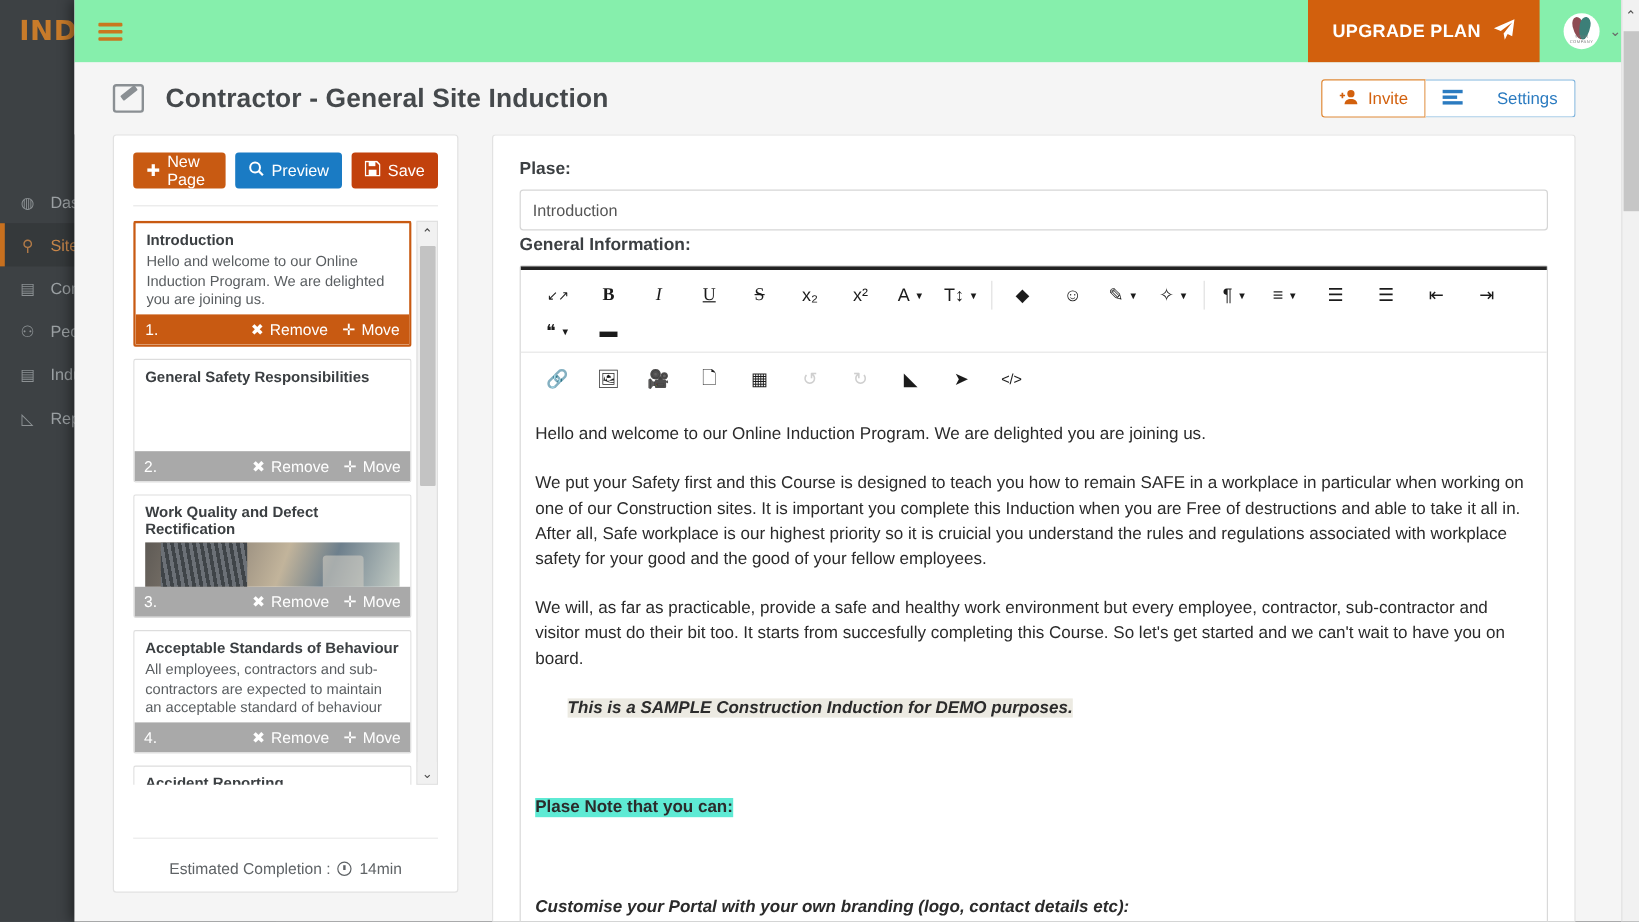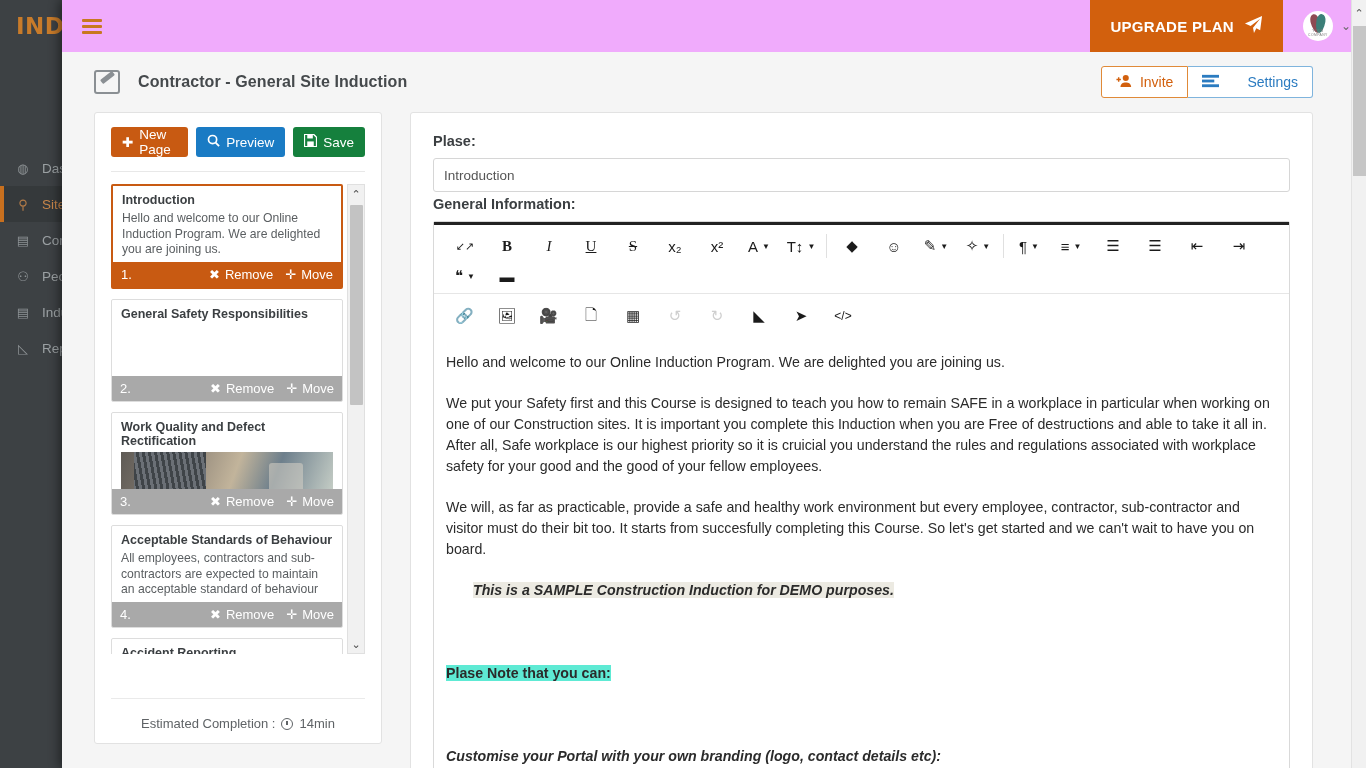--- a/index.html
+++ b/index.html
@@ -61,21 +61,21 @@
 
   
   #page {
     position: absolute; left: 62px; top: 0; width: 1304px; height: 768px;
     background: #f5f5f5; box-shadow: -3px 0 10px rgba(0,0,0,.45);
     overflow: hidden;
   }
 
   
   #topbar {
-    height: 52px; background: #f0abfc; display: flex; align-items: center;
+    height: 52px; background: #86efac; display: flex; align-items: center;
     position: relative;
   }
   #hamburger {
     margin-left: 20px; width: 20px; display: flex; flex-direction: column; gap: 3px; cursor: pointer;
   }
   #hamburger i { display: block; height: 3px; background: #c8781f; border-radius: 1px; }
   #upgrade-btn {
     position: absolute; right: 83px; top: 0; height: 52px; padding: 0 20px;
     background: #d2600d; color: #fff; font-size: 15px; font-weight: 700;
     display: flex; align-items: center; gap: 10px; letter-spacing: .3px; cursor: pointer;
@@ -102,21 +102,21 @@
     background: #f5f5f5; position: relative;
   }
   #page-edit-icon {
     width: 26px; height: 24px; border: 2px solid #8a8f93; border-radius: 3px;
     position: relative; margin-right: 18px;
   }
   #page-edit-icon:after {
     content: ""; position: absolute; left: 4px; top: 3px; width: 15px; height: 5px;
     background: #8a8f93; transform: rotate(-38deg); border-radius: 1px;
   }
-  #page-title { font-size: 16px; font-weight: 700; color: #45494c; letter-spacing: .1px; }
+  #page-title { font-size: 22px; font-weight: 700; color: #45494c; letter-spacing: .1px; }
   #head-actions { position: absolute; right: 53px; display: flex; }
   .head-btn {
     height: 32px; padding: 0 14px; display: flex; align-items: center; gap: 8px;
     font-size: 14px; background: #fff; cursor: pointer;
   }
   #invite-btn { color: #d2600d; border: 1px solid #e08a38; border-radius: 3px 0 0 3px; }
   #settings-btn { color: #2b7bc0; border: 1px solid #7fb4dd; border-left: none; border-radius: 0 3px 3px 0; gap: 28px; }
 
   
   #content { display: flex; padding: 0 53px 0 32px; gap: 28px; }
@@ -127,21 +127,21 @@
     padding: 14px 16px 0; height: 632px; position: relative;
   }
   #panel-buttons { display: flex; gap: 8px; }
   .panel-btn {
     height: 30px; padding: 0 11px; border: none; border-radius: 3px;
     color: #fff; font-size: 13.5px; display: flex; align-items: center; gap: 6px;
     cursor: pointer; font-family: "Liberation Sans", sans-serif;
   }
   #new-page-btn { background: #c85a12; }
   #preview-btn { background: #1a7bc4; }
-  #save-btn { background: #15803d; }
+  #save-btn { background: #c2410c; }
   #panel-divider { margin-top: 14px; border-top: 1px solid #e8e8e8; }
 
   #page-list-wrap { position: relative; margin-top: 12px; height: 470px; }
   #page-list { width: 232px; height: 470px; overflow: hidden; position: relative; }
   .page-card {
     background: #fff; border: 1px solid #ddd; margin-bottom: 10px; position: relative;
     border-radius: 2px; overflow: hidden;
   }
   .page-card.selected { border: 2px solid #c85a12; }
   .card-body { padding: 7px 9px 0; height: 76px; overflow: hidden; }

